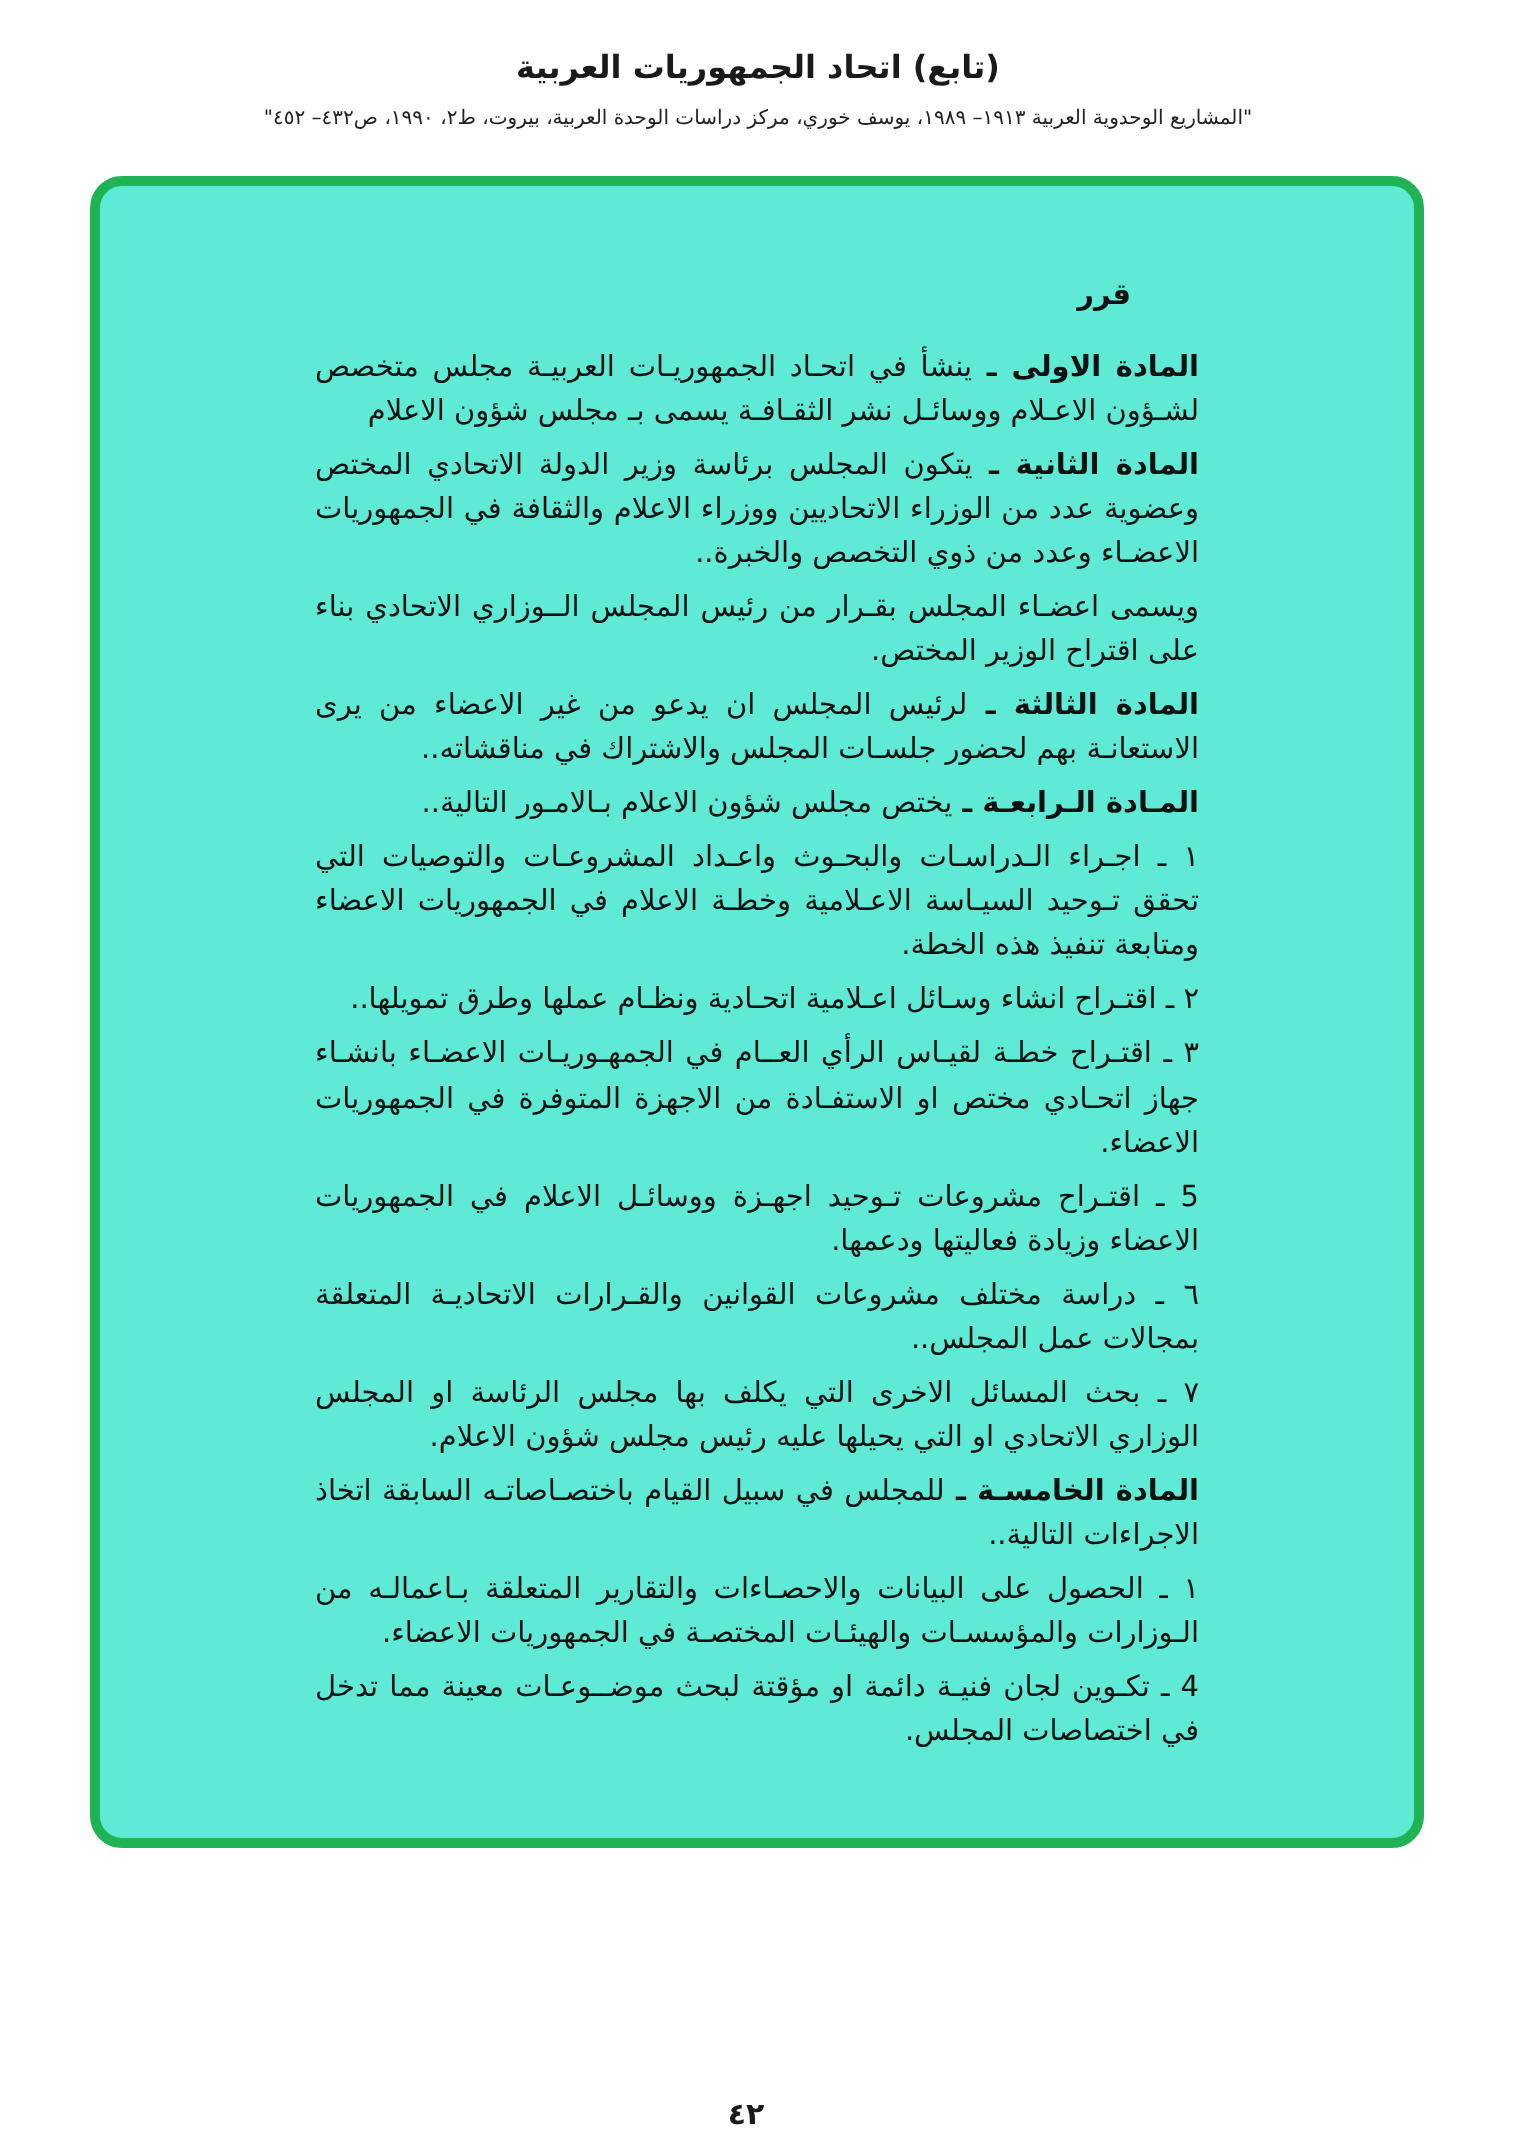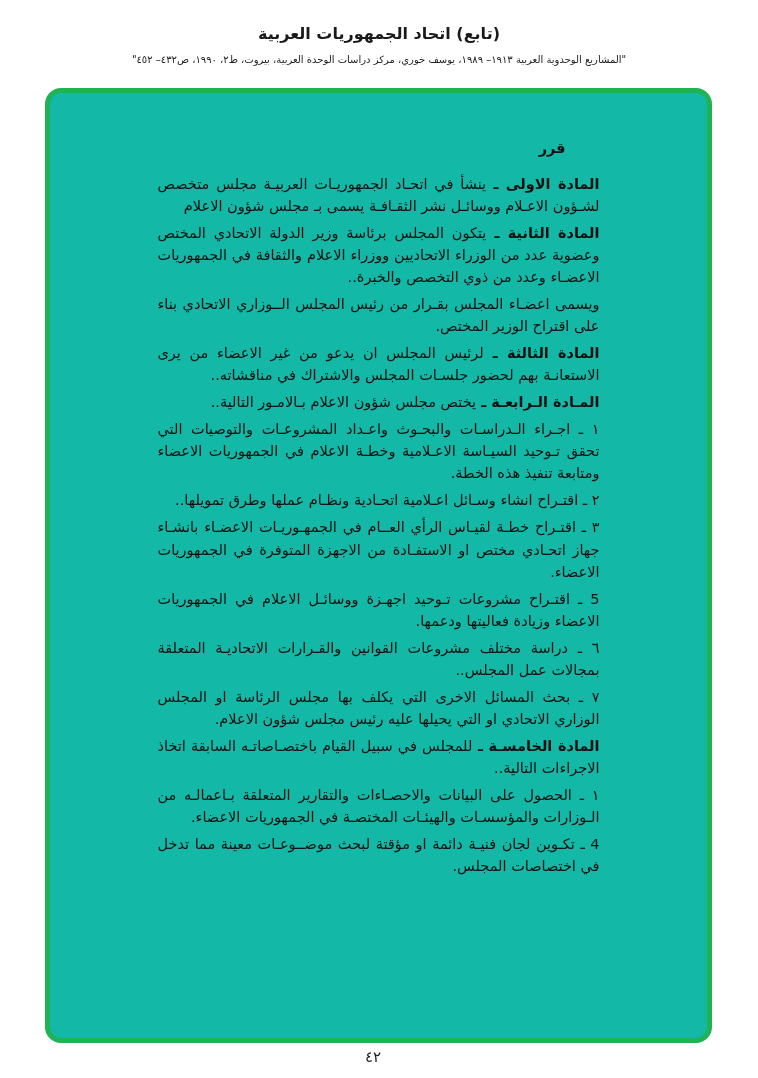--- a/index.html
+++ b/index.html
@@ -25,25 +25,25 @@
     text-align: center;
     font-size: 10px;
     margin-top: 11px;
     color: #222;
   }
   .green-frame {
     position: absolute;
     left: 45px;
     top: 88px;
     width: 667px;
-    height: 955px;
+    height: 836px;
     box-sizing: border-box;
     border: 5px solid var(--frame-green, #1fb353);
     border-radius: 16px;
-    background: #14b8a6;
+    background: #5eead4;
   }
   .doc-body {
     width: 442px;
     margin: 44px auto 0 auto;
     direction: rtl;
     font-size: 14.5px;
     line-height: 1.52;
     text-align: justify;
     color: #111;
   }
@@ -57,21 +57,21 @@
   }
   p.para b {
     font-weight: bold;
   }
   .page-number {
     position: absolute;
     left: 0;
     right: 12px;
     bottom: 12px;
     text-align: center;
-    font-weight: normal;
+    font-weight: bold;
     font-size: 15px;
     direction: rtl;
   }
 </style>
 </head>
 <body>
 
 <div class="page-header">(تابع) اتحاد الجمهوريات العربية</div>
 
 <div class="citation-line">"المشاريع الوحدوية العربية ١٩١٣– ١٩٨٩، يوسف خوري، مركز دراسات الوحدة العربية، بيروت، ط٢، ١٩٩٠، ص٤٣٢– ٤٥٢"</div>

